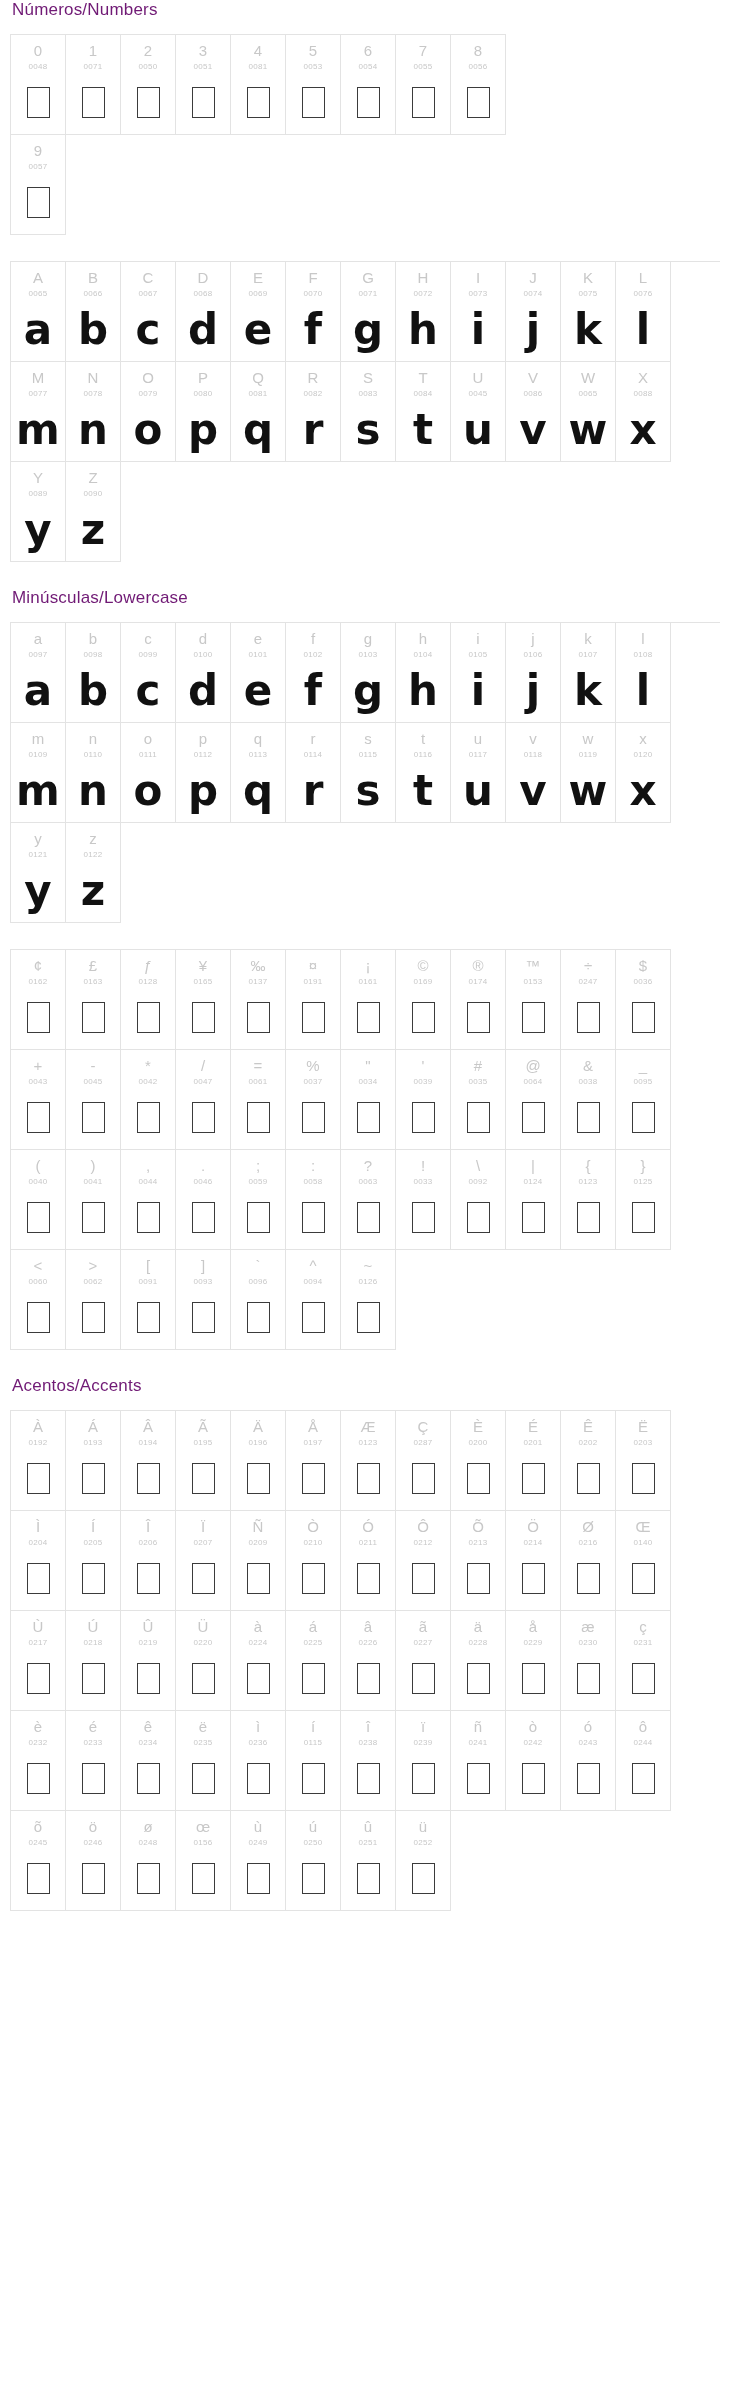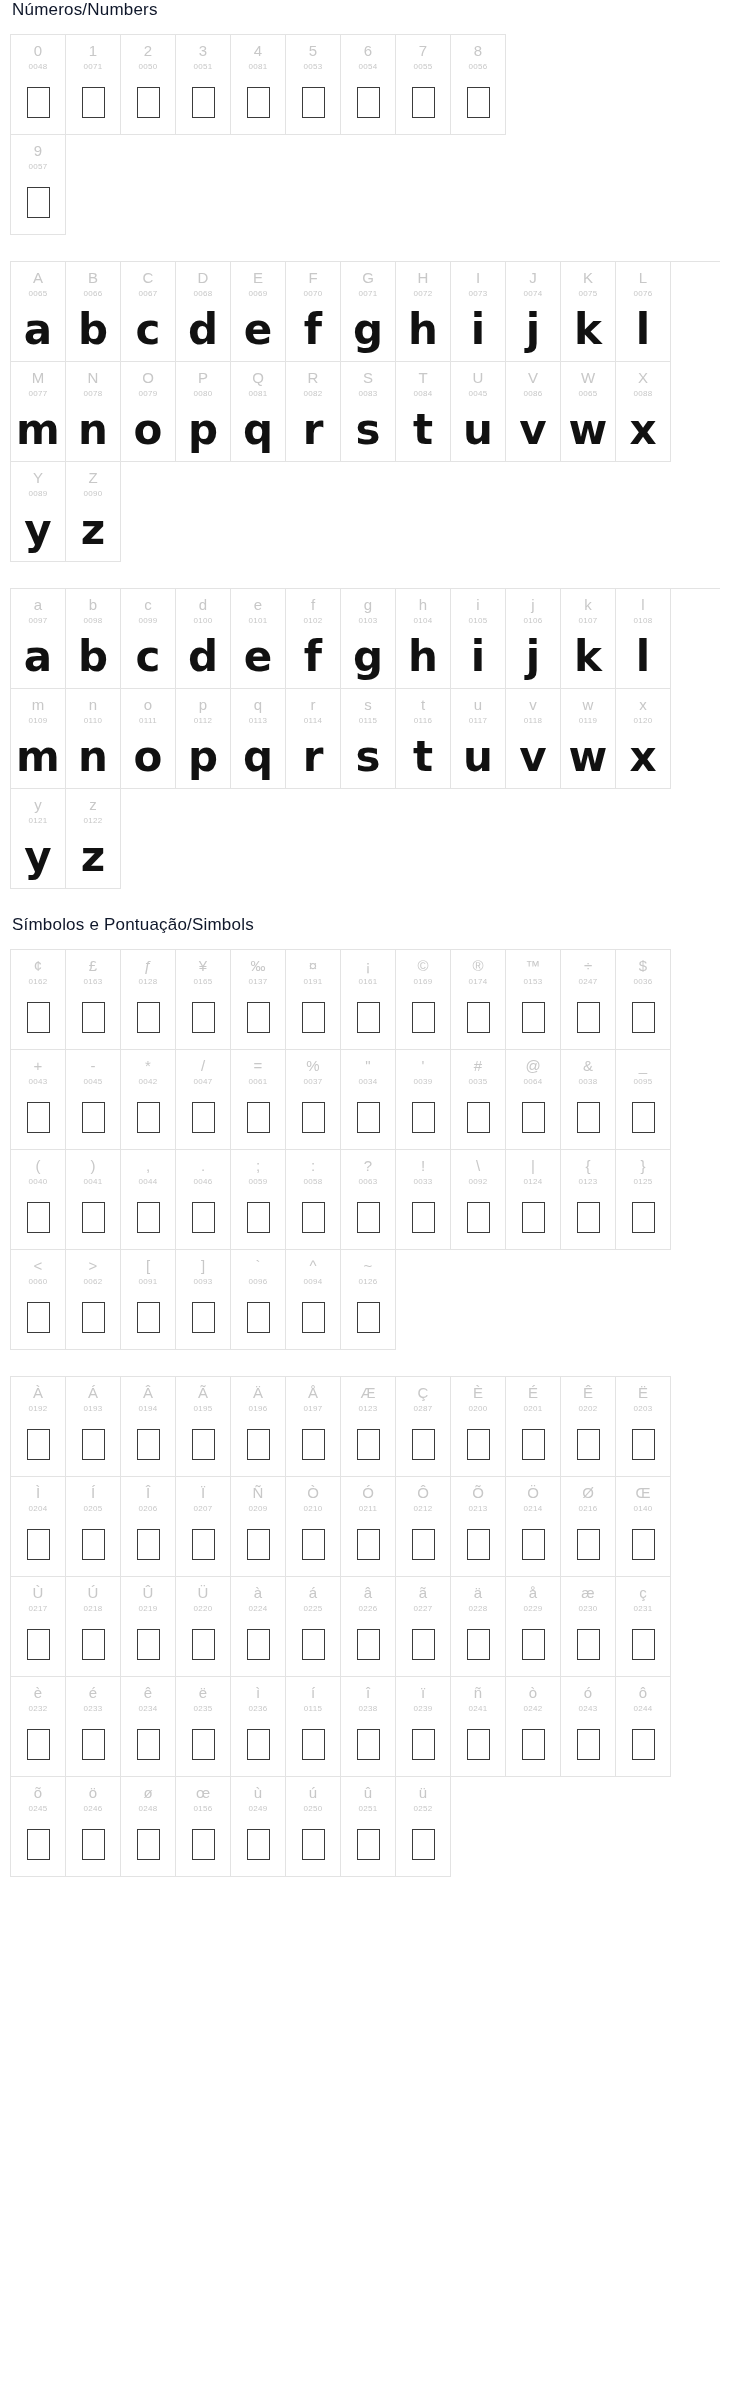--- a/index.html
+++ b/index.html
@@ -15,21 +15,21 @@
     padding: 0 10px;
   }
   .page {
     width: 710px;
   }
   .section {
     margin-bottom: 26px;
   }
   .section-title {
     font-size: 17px;
-    color: #0f172a;
+    color: #701a75;
     font-weight: 400;
     margin: 0 0 14px 2px;
     letter-spacing: 0.2px;
   }
   .grid {
     display: flex;
     flex-wrap: wrap;
     border-left: 1px solid #e3e3e3;
     border-top: 1px solid #e3e3e3;
     width: max-content;
@@ -344,20 +344,21 @@
         <div class="cell">
           <div class="char-label">Z</div>
           <div class="code-label">0090</div>
           <div class="glyph-area">
             <span class="glyph">z</span>
           </div>
         </div>
       </div>
     </div>
     <div class="section">
+      <div class="section-title">Minúsculas/Lowercase</div>
       <div class="grid cols-13" style="width: 716px;">
         <div class="cell">
           <div class="char-label">a</div>
           <div class="code-label">0097</div>
           <div class="glyph-area">
             <span class="glyph">a</span>
           </div>
         </div>
         <div class="cell">
           <div class="char-label">b</div>
@@ -530,21 +531,20 @@
         <div class="cell">
           <div class="char-label">z</div>
           <div class="code-label">0122</div>
           <div class="glyph-area">
             <span class="glyph">z</span>
           </div>
         </div>
       </div>
     </div>
     <div class="section">
-      <div class="section-title">Símbolos e Pontuação/Simbols</div>
       <div class="grid cols-12" style="width: 661px;">
         <div class="cell">
           <div class="char-label">¢</div>
           <div class="code-label">0162</div>
           <div class="glyph-area">
             <span class="notdef"></span>
           </div>
         </div>
         <div class="cell">
           <div class="char-label">£</div>
@@ -836,20 +836,21 @@
         <div class="cell">
           <div class="char-label">~</div>
           <div class="code-label">0126</div>
           <div class="glyph-area">
             <span class="notdef"></span>
           </div>
         </div>
       </div>
     </div>
     <div class="section">
+      <div class="section-title">Acentos/Accents</div>
       <div class="grid cols-12" style="width: 661px;">
         <div class="cell">
           <div class="char-label">À</div>
           <div class="code-label">0192</div>
           <div class="glyph-area">
             <span class="notdef"></span>
           </div>
         </div>
         <div class="cell">
           <div class="char-label">Á</div>

